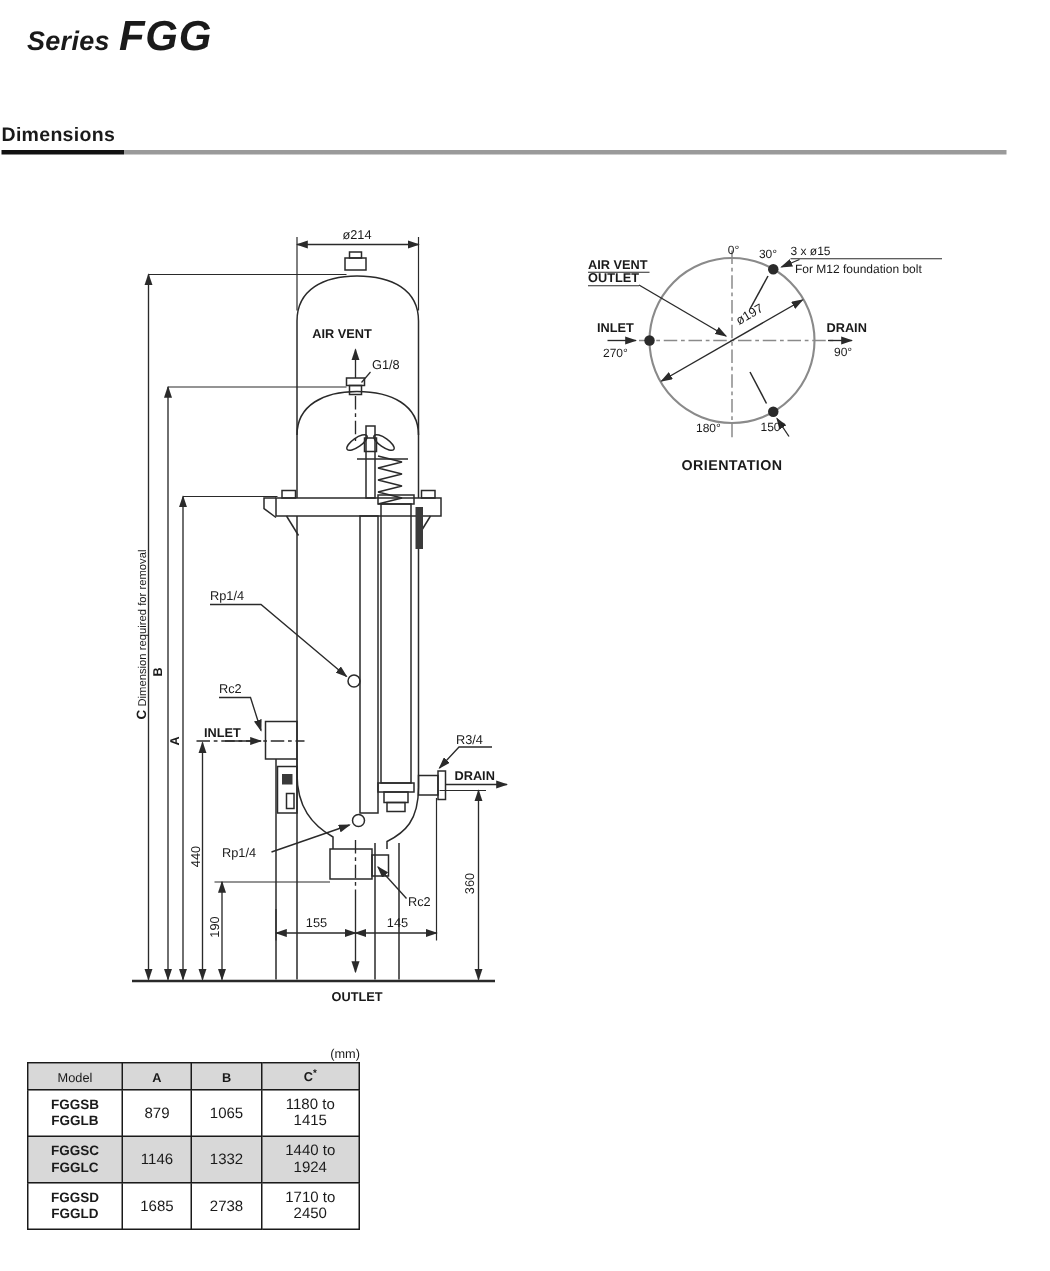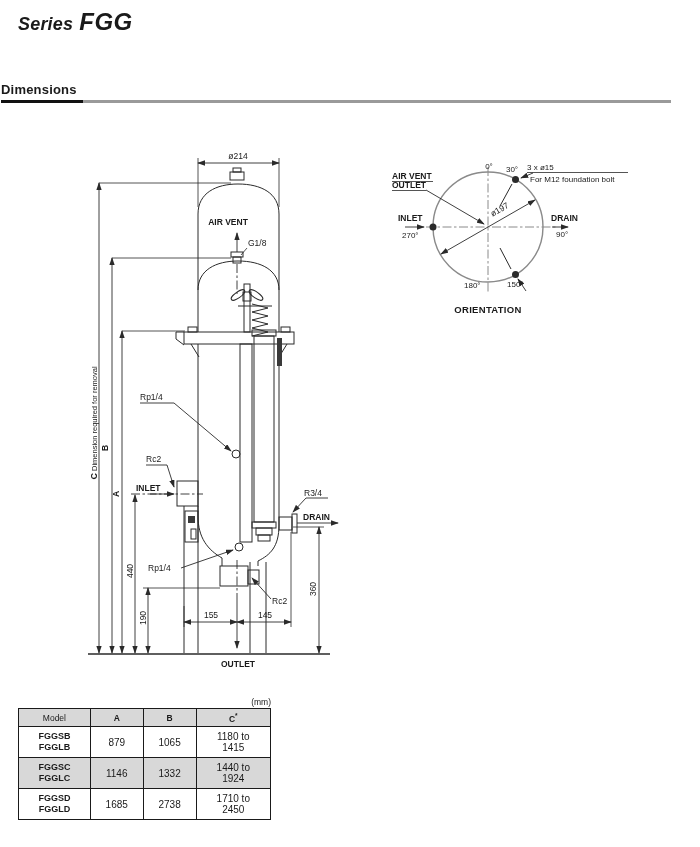--- a/index.html
+++ b/index.html
@@ -1,37 +1,37 @@
 <!DOCTYPE html>
 <html><head>
 <meta charset="utf-8">
 <style>
   html,body{margin:0;padding:0;background:#ffffff;}
   body{width:700px;height:847px;position:relative;font-family:"Liberation Sans",sans-serif;color:#1a1a1a;overflow:hidden;}
   .page-title{position:absolute;left:18px;top:8px;font-style:italic;font-weight:bold;white-space:nowrap;}
   .page-title .series{font-size:18px;letter-spacing:0.2px;text-align:center;}
-  .page-title .model{font-size:24px;margin-left:6px;letter-spacing:0.5px;}
+  .page-title .model{font-size:28px;margin-left:6px;letter-spacing:0.5px;}
   .section{position:absolute;left:1px;top:82px;width:670px;}
   .section-heading{font-size:13px;font-weight:bold;letter-spacing:0.2px;}
   .section-rule{margin-top:3px;height:3px;background:linear-gradient(to right,#111 0,#111 82px,#9a9a9a 82px,#9a9a9a 100%);}
   svg.drawing{position:absolute;left:0;top:0;width:700px;height:847px;}
   svg text{font-family:"Liberation Sans",sans-serif;fill:#1a1a1a;}
   .ln{stroke:#2a2a2a;stroke-width:1;fill:none;}
   .ln2{stroke:#2a2a2a;stroke-width:1.6;fill:none;}
   .cl{stroke:#2a2a2a;stroke-width:0.9;fill:none;stroke-dasharray:9 2.5 2.5 2.5;}
   .clg{stroke:#8a8a8a;stroke-width:1;fill:none;stroke-dasharray:9 2.5 2.5 2.5;}
   .dim{stroke:#2a2a2a;stroke-width:0.9;fill:none;marker-start:url(#ar);marker-end:url(#ar);}
   .ldr{stroke:#2a2a2a;stroke-width:0.9;fill:none;marker-end:url(#ar);}
   .ext{stroke:#2a2a2a;stroke-width:0.8;fill:none;}
   .t{font-size:8.5px;}
   .tb{font-size:8.5px;font-weight:bold;}
   .t8{font-size:8px;}
   .cap{font-size:9.5px;font-weight:bold;letter-spacing:0.3px;}
   
-  .dim-table{position:absolute;left:18px;top:697px;width:253px;}
+  .dim-table{position:absolute;left:18px;top:697px;width:222px;}
   .unit{font-size:8.5px;text-align:right;margin-bottom:1px;}
   table{border-collapse:collapse;width:100%;border:1.6px solid #1a1a1a;}
   th,td{border:1px solid #1a1a1a;text-align:center;padding:1px 2px;}
   thead th{background:#d8d8d8;font-size:8.5px;height:15px;}
   th.col-model{font-weight:normal;margin-top:32px;}
   tbody td{font-size:10px;height:28px;}
   td.model-cell{font-weight:bold;font-size:9px;line-height:1.25;}
   tr.shaded td{background:#d8d8d8;}
   sup{font-size:6.5px;}
   .footnote{font-size:8.5px;line-height:1.3;margin-top:3px;}

